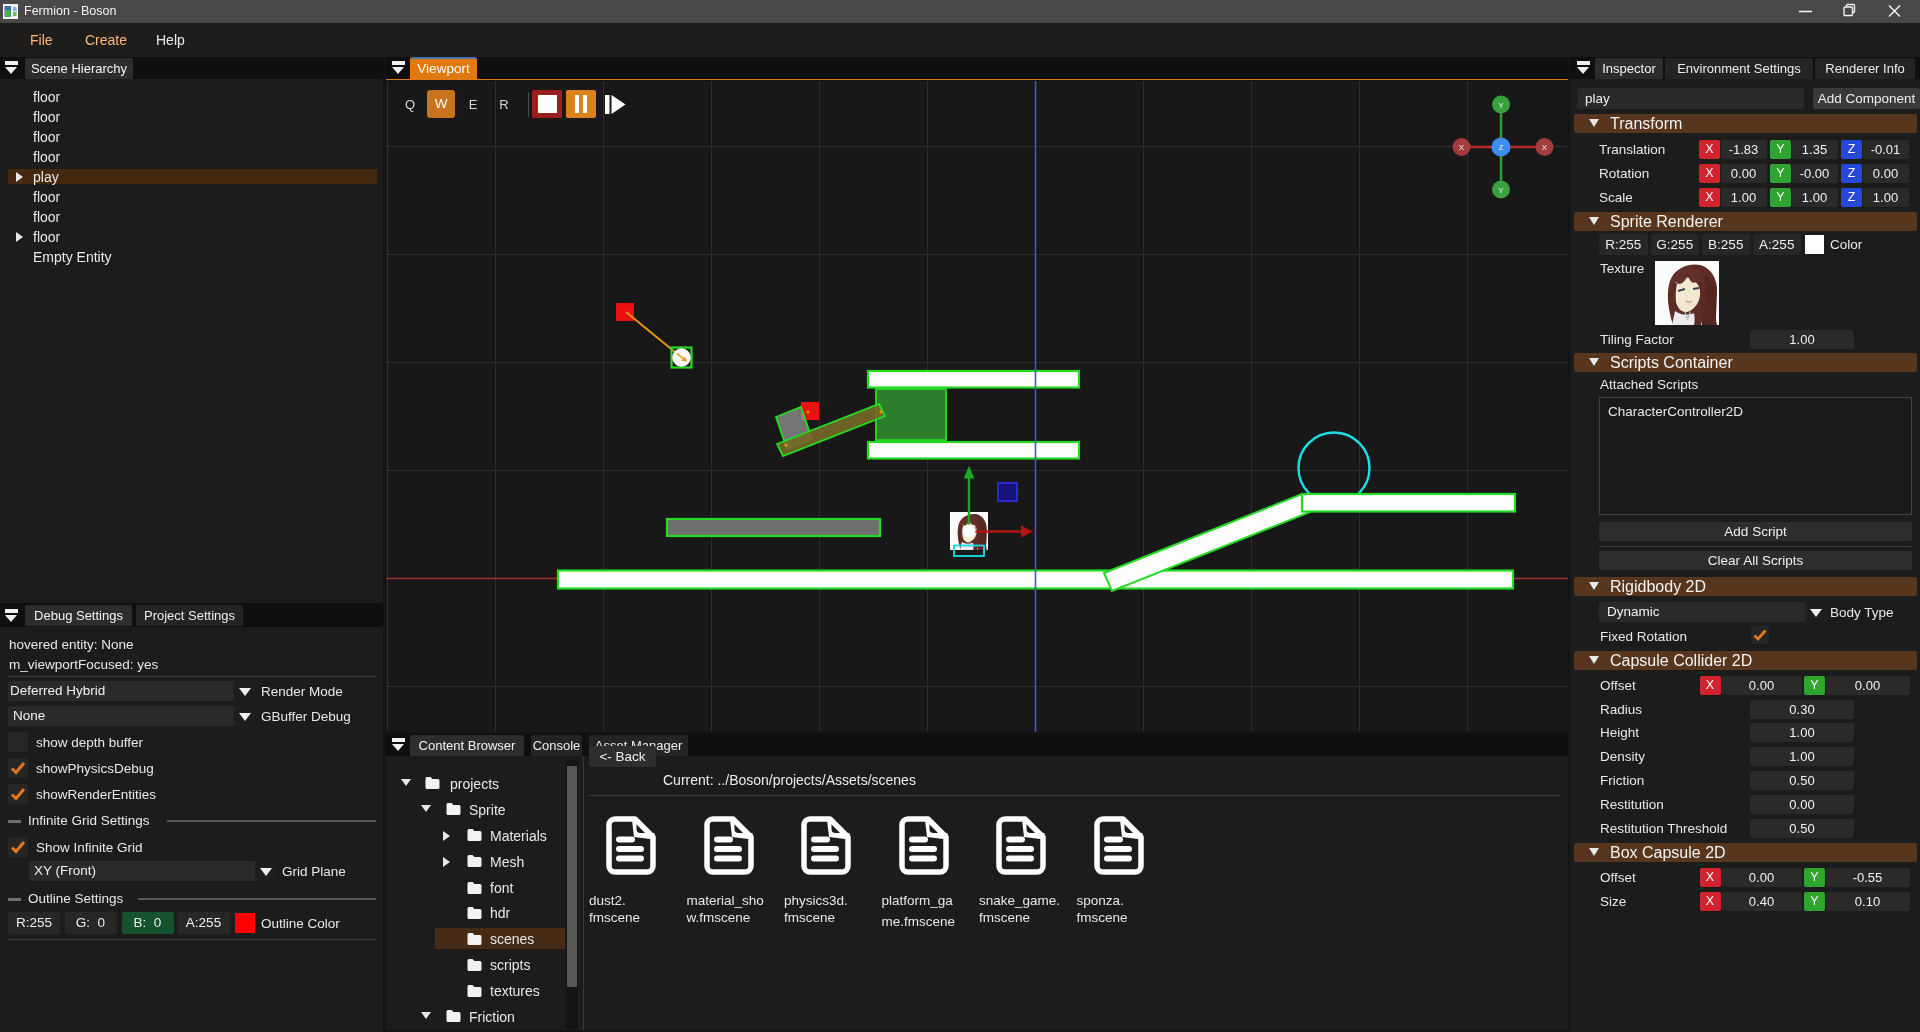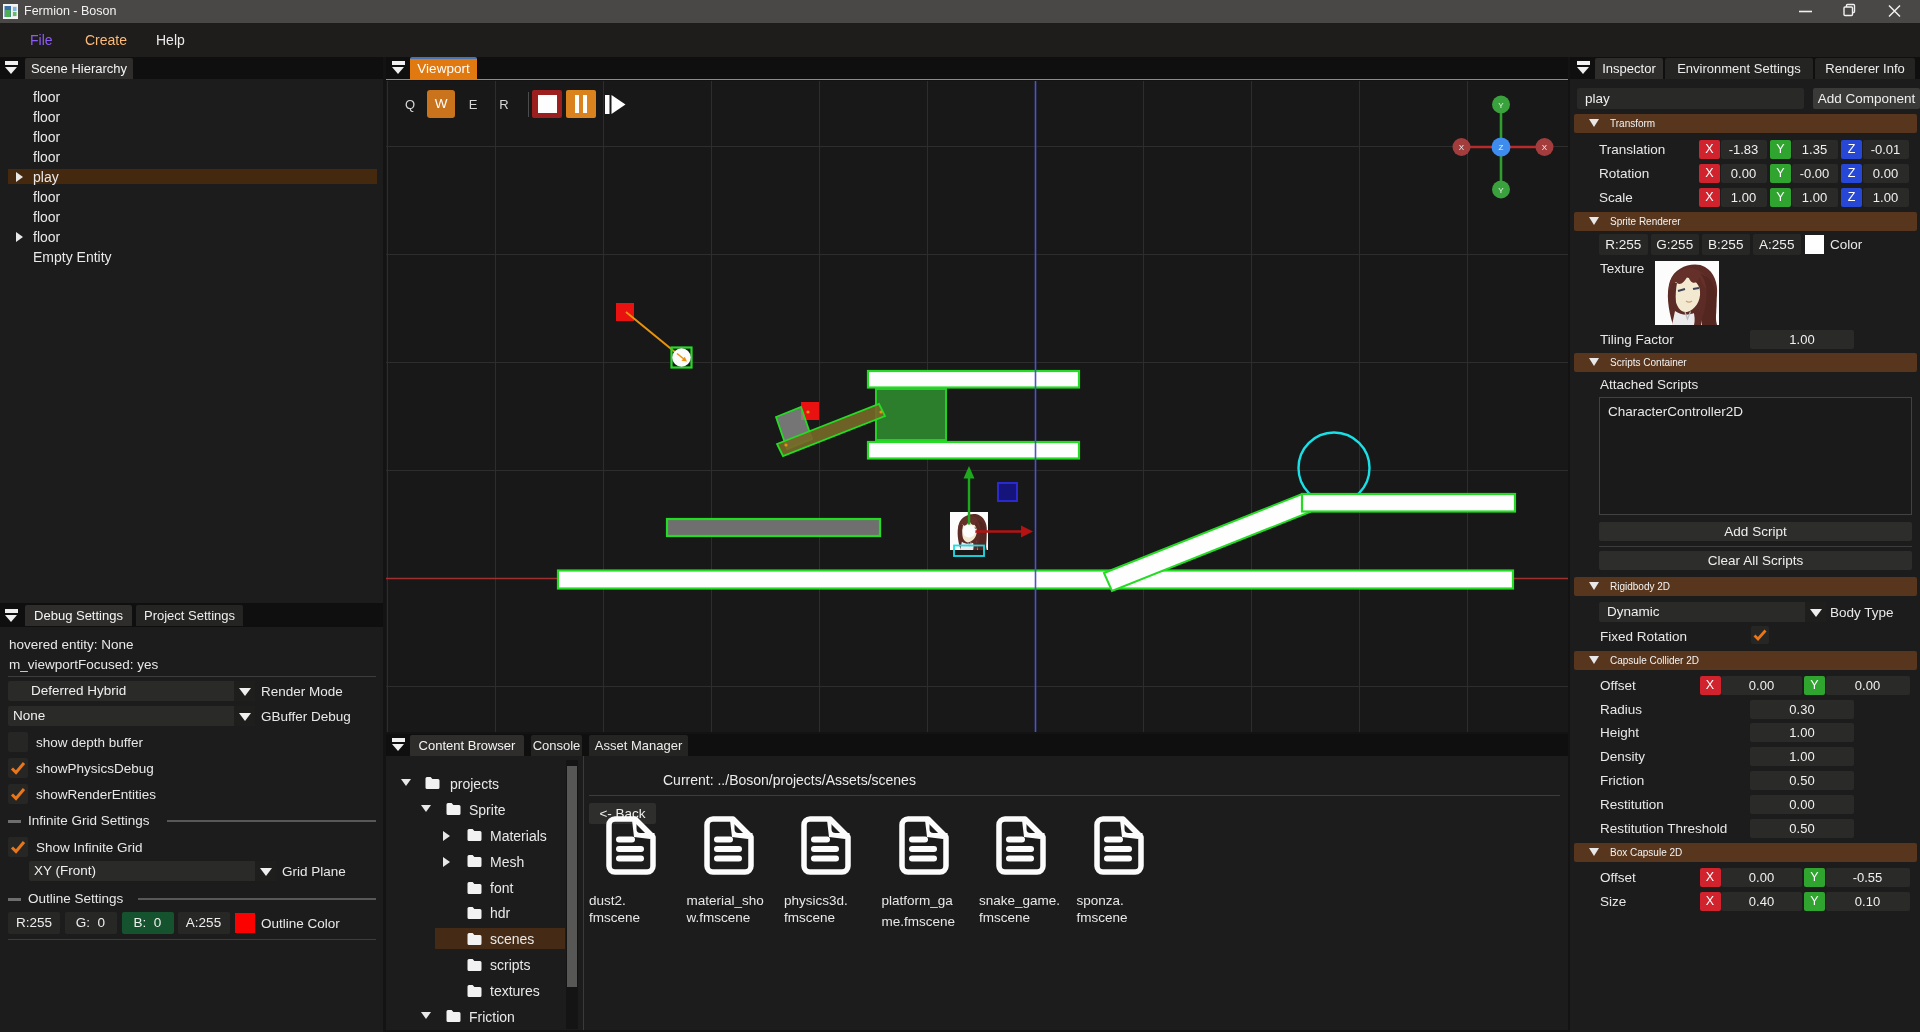--- a/index.html
+++ b/index.html
@@ -6,21 +6,21 @@
 body{background:#131313;font-family:"Liberation Sans",sans-serif;position:relative;color:#e9e9e9;-webkit-font-smoothing:antialiased}
 .a{position:absolute}
 .pnl{position:absolute;background:#1c1c1c}
 .strip{position:absolute;background:#0f0f0f}
 .tab{position:absolute;background:#242423;color:#ededed;font-size:13px;text-align:center;border-radius:2px 2px 0 0;line-height:21px;height:21px}
 .tab.on{background:#2e2d2c;color:#f4f4f4}
 .lbl{position:absolute;font-size:13.5px;color:#e8e8e8;white-space:nowrap}
 .fld{position:absolute;height:19px;background:#2a2a29;border-radius:2px;color:#f1f1f1;font-size:13px;text-align:center;line-height:19px}
 .bdg{position:absolute;width:21px;height:19px;border-radius:2px;color:#fff;font-size:12.5px;text-align:center;line-height:19px}
 .bx{background:#d0232e}.by{background:#2fa52f}.bz{background:#2748d6}
-.hdr{position:absolute;background:#57361d;border-radius:2px;color:#f3f3f3;font-size:10px}
+.hdr{position:absolute;background:#57361d;border-radius:2px;color:#f3f3f3;font-size:16px}
 .hdr .t{position:absolute;left:15px;top:5px;width:0;height:0;border-left:5.5px solid transparent;border-right:5.5px solid transparent;border-top:8px solid #e8e8e8}
 .hdr .x{position:absolute;left:36px;top:0;line-height:19px}
 .btn{position:absolute;background:#2d2d2c;border-radius:2px;color:#efefef;font-size:13.5px;text-align:center}
 .chk{position:absolute;width:20px;height:20px;background:#262625;border-radius:2px}
 .combo{position:absolute;height:20px;background:#2a2a29;border-radius:2px;color:#f0f0f0;font-size:13.5px;line-height:20px}
 .combo .ar{position:absolute;right:0;top:0;width:21px;height:20px;background:#1e1e1d;border-radius:0 2px 2px 0}
 .combo .ar:after{content:"";position:absolute;left:4.5px;top:7px;border-left:6px solid transparent;border-right:6px solid transparent;border-top:8px solid #efefef}
 .tri-r{position:absolute;width:0;height:0;border-top:5px solid transparent;border-bottom:5px solid transparent;border-left:7px solid #e8e8e8}
 .tri-d{position:absolute;width:0;height:0;border-left:5.5px solid transparent;border-right:5.5px solid transparent;border-top:7px solid #e8e8e8}
 .sep{position:absolute;background:#3c3c3c;height:1px}
@@ -45,21 +45,21 @@
 <svg class="a" style="left:1795px;top:0" width="125" height="23" viewBox="0 0 125 23">
 <path d="M4 11.5 H17" stroke="#f0f0f0" stroke-width="1.6"></path>
 <g stroke="#f0f0f0" stroke-width="1.4" fill="none">
       <rect x="49" y="7" width="8.5" height="8.5" rx="1"></rect>
       <path d="M51.5 7 V5.5 a1 1 0 0 1 1-1 h6 a1 1 0 0 1 1 1 v6 a1 1 0 0 1 -1 1 H58"></path>
     </g>
 <path d="M94 5.5 L105 16.5 M105 5.5 L94 16.5" stroke="#f0f0f0" stroke-width="1.5"></path>
 </svg>
 
 <div class="a" style="left:0;top:23px;width:1920px;height:34px;background:#1e1d1c"></div>
-<div class="a" style="left:30px;top:32px;font-size:14px;color:#8b5cf6">File</div>
+<div class="a" style="left:30px;top:32px;font-size:14px;color:#fdba74">File</div>
 <div class="a" style="left:85px;top:32px;font-size:14px;color:#fdba74">Create</div>
 <div class="a" style="left:156px;top:32px;font-size:14px;color:#eceaea">Help</div>
 
 
 <div class="strip" style="left:0;top:57px;width:383px;height:22px"></div>
 <div class="coll" style="left:5px;top:61px"></div>
 <div class="tab on" style="left:25px;top:58px;width:108px">Scene Hierarchy</div>
 <div class="pnl" style="left:0;top:79px;width:383px;height:524px"></div>
 <div class="row14" style="left:33px;top:89px">floor</div>
 <div class="row14" style="left:33px;top:109px">floor</div>
@@ -76,21 +76,21 @@
 
 
 <div class="strip" style="left:0;top:603px;width:383px;height:24px"></div>
 <div class="coll" style="left:5px;top:609px"></div>
 <div class="tab on" style="left:25px;top:605px;width:107px">Debug Settings</div>
 <div class="tab" style="left:136px;top:605px;width:107px">Project Settings</div>
 <div class="pnl" style="left:0;top:627px;width:383px;height:405px"></div>
 <div class="lbl" style="left:9px;top:637px">hovered entity: None</div>
 <div class="lbl" style="left:9px;top:657px">m_viewportFocused: yes</div>
 <div class="sep" style="left:8px;top:676px;width:368px"></div>
-<div class="combo" style="left:8px;top:681px;width:247px"><span style="padding-left:23px">Deferred Hybrid</span><span class="ar"></span></div>
+<div class="combo" style="left:8px;top:681px;width:247px"><span style="padding-left:2px">Deferred Hybrid</span><span class="ar"></span></div>
 <div class="lbl" style="left:261px;top:684px">Render Mode</div>
 <div class="combo" style="left:8px;top:706px;width:247px"><span style="padding-left:5px">None</span><span class="ar"></span></div>
 <div class="lbl" style="left:261px;top:709px">GBuffer Debug</div>
 <div class="chk" style="left:8px;top:732px"></div>
 <div class="lbl" style="left:36px;top:735px">show depth buffer</div>
 <div class="chk" style="left:8px;top:758px"><svg width="20" height="20" viewBox="0 0 20 20">
       <path d="M4 10.5 L8 14.5 L16 5" stroke="#e8761b" stroke-width="3" fill="none"></path>
     </svg></div>
 <div class="lbl" style="left:36px;top:761px">showPhysicsDebug</div>
 <div class="chk" style="left:8px;top:784px"><svg width="20" height="20" viewBox="0 0 20 20">
@@ -265,21 +265,21 @@
 <div class="tri-d" style="left:421px;top:1012px"></div>
 <svg class="a" style="left:446px;top:1009px" width="15" height="13" viewBox="0 0 15 13">
     <path d="M0.5 2.5 a1.5 1.5 0 0 1 1.5 -1.5 h3.6 l1.8 2 h5.6 a1.5 1.5 0 0 1 1.5 1.5 v7 a1.5 1.5 0 0 1 -1.5 1.5 h-11 a1.5 1.5 0 0 1 -1.5 -1.5 Z" fill="#f2f2f2"></path>
   </svg>
 <div class="row14" style="left:469px;top:1009px">Friction</div>
 
 <div class="a" style="left:566px;top:760px;width:12px;height:269px;background:#141414"></div>
 <div class="a" style="left:567px;top:766px;width:10px;height:221px;background:#575756"></div>
 <div class="vsep" style="left:583px;top:756px;height:274px"></div>
 
-<div class="btn" style="left:589px;top:803px;width:67px;height:21px;line-height:21px;background:#2e2e2d">&lt;- Back</div>
+<div class="btn" style="left:589px;top:746px;width:67px;height:21px;line-height:21px;background:#2e2e2d">&lt;- Back</div>
 <div class="a" style="left:663px;top:772px;font-size:14px;color:#ececec">Current: ../Boson/projects/Assets/scenes</div>
 <div class="sep" style="left:589px;top:795px;width:971px"></div>
 <use href="#none">
 <svg class="a" style="left:0;top:0;width:0;height:0">
       <defs>
 <symbol id="fic" viewBox="0 0 50 59">
 <path d="M9 3 H29 L47 21 V50 a6 6 0 0 1 -6 6 H9 a6 6 0 0 1 -6 -6 V9 a6 6 0 0 1 6 -6 Z" fill="none" stroke="#fcfcfc" stroke-width="5.5" stroke-linejoin="round"></path>
 <path d="M30.5 1.5 L30.5 13 a4 4 0 0 0 4 4 L48.5 17 L48.5 21.5 L44 23 L28 21 L26 4 L28.5 1.5 Z" fill="#fcfcfc"></path>
 <rect x="10" y="20.5" width="19" height="6" rx="3" fill="#fcfcfc"></rect>
 <rect x="10" y="30" width="28" height="6" rx="3" fill="#fcfcfc"></rect>

